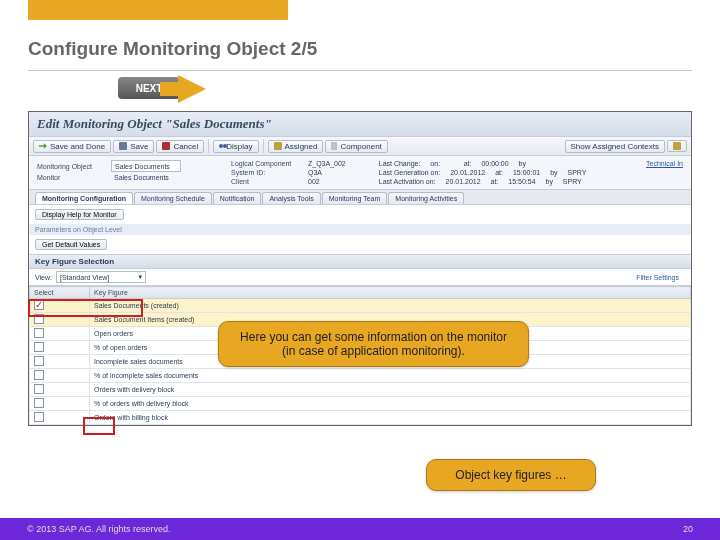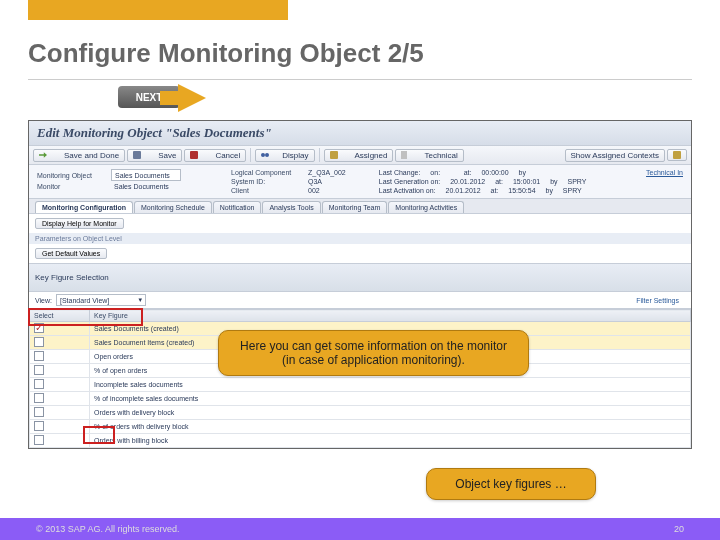--- a/index.html
+++ b/index.html
@@ -1,31 +1,31 @@
 <!DOCTYPE html>
 <html><head>
 <meta charset="utf-8">
 <style>
   * { box-sizing: border-box; margin: 0; padding: 0; }
   body { width: 720px; height: 540px; background: #fff; font-family: Arial, sans-serif; overflow: hidden; position: relative; }
   .gold-bar { background: #e8a722; height: 20px; width: 260px; margin-left: 28px; }
-  .slide-title { font-size: 26px; font-weight: bold; color: #666; margin: 18px 0 10px 28px; }
+  .slide-title { font-size: 19px; font-weight: bold; color: #666; margin: 18px 0 10px 28px; }
   .hr-line { border-top: 1px solid #ccc; margin: 0 28px; }
   .content-area { position: relative; margin: 0 28px; }
 
   .next-row { position: relative; height: 34px; margin-top: 4px; }
   .next-btn { position: absolute; left: 90px; top: 2px; width: 62px; height: 22px; background: linear-gradient(#888,#555); border-radius: 4px; color: #fff; font-size: 10px; font-weight: bold; display: flex; align-items: center; justify-content: center; }
   .arrow { position: absolute; left: 150px; top: 0; width: 0; height: 0; border-top: 14px solid transparent; border-bottom: 14px solid transparent; border-left: 28px solid #e8a722; }
   .arrow-stem { position: absolute; left: 132px; top: 7px; width: 24px; height: 14px; background: #e8a722; }
   .questions-btn { position: absolute; right: 0; top: 2px; width: 82px; height: 22px; background: linear-gradient(#888,#555); border-radius: 4px; color: #fff; font-size: 10px; font-weight: bold; display: flex; align-items: center; justify-content: center; }
 
   .sap-window { border: 1px solid #666; margin-top: 2px; background: #f4f6fb; font-size: 9px; color: #2a3a5a; }
   .win-title { background: linear-gradient(#e8edf5,#d6dde8); padding: 4px 8px; font-size: 13px; font-weight: bold; color: #3a4a66; font-style: italic; font-family: Georgia, serif; }
   .toolbar { background: linear-gradient(#f5f7fb,#e6e9f0); border-top: 1px solid #c6cdd8; border-bottom: 1px solid #c6cdd8; padding: 2px 4px; display: flex; gap: 2px; align-items: center; }
-  .tb-btn { border: 1px solid #b5bdc8; background: linear-gradient(#fafbfd,#e6e9f0); padding: 1px 5px; border-radius: 2px; font-size: 8px; display: flex; align-items: center; gap: 17px; }
+  .tb-btn { border: 1px solid #b5bdc8; background: linear-gradient(#fafbfd,#e6e9f0); padding: 1px 5px; border-radius: 2px; font-size: 8px; display: flex; align-items: center; gap: 3px; }
   .tb-icon { width: 8px; height: 8px; display: inline-block; }
   .ico-green { background: #5a9a3a; clip-path: polygon(0 40%, 60% 40%, 60% 15%, 100% 50%, 60% 85%, 60% 60%, 0 60%); }
   .ico-save { background: #6a7a9a; border-radius: 1px; }
   .ico-red { background: #b03030; border-radius: 1px; }
   .ico-glasses { background: #4060a0; border-radius: 50%; box-shadow: 4px 0 #4060a0; width:4px; height:4px; }
   .ico-doc { background: #c0a040; border-radius: 1px; }
   .ico-flag { background: #c0c0c0; width:6px; height:8px; }
   .tb-spacer { flex: 1; }
 
   .section-hdr { background: linear-gradient(#e8edf5,#d8dfe8); border-top: 1px solid #c6cdd8; border-bottom: 1px solid #c6cdd8; padding: 2px 6px; font-size: 8px; font-weight: bold; display: flex; align-items: center; gap: 4px; }
@@ -43,36 +43,36 @@
   .tab { border: 1px solid #b5bdc8; border-bottom: none; padding: 2px 6px; background: linear-gradient(#f4f6fb,#e6e9f0); border-radius: 3px 3px 0 0; }
   .tab.active { background: #fff; font-weight: bold; }
 
   .subpanel { background: #fff; border-top: 1px solid #c6cdd8; }
   .help-btn { margin: 4px 6px; padding: 1px 6px; font-size: 7px; }
   .red-box-outer { position: absolute; border: 2px solid #cc2020; }
   .params-hdr { background: #e8edf5; padding: 2px 6px; font-size: 7px; color: #6a7a9a; }
   .params-body { padding: 4px 6px; }
   .btn-small { border: 1px solid #b5bdc8; background: linear-gradient(#fafbfd,#e6e9f0); padding: 1px 6px; font-size: 7px; border-radius: 2px; }
 
-  .kf-hdr { background: linear-gradient(#e8edf5,#d8dfe8); border-top: 1px solid #c6cdd8; border-bottom: 1px solid #c6cdd8; padding: 9px 6px; font-size: 8px; font-weight: normal; }
+  .kf-hdr { background: linear-gradient(#e8edf5,#d8dfe8); border-top: 1px solid #c6cdd8; border-bottom: 1px solid #c6cdd8; padding: 2px 6px; font-size: 8px; font-weight: bold; }
   .view-row { display: flex; align-items: center; padding: 2px 6px; gap: 4px; font-size: 7px; border-bottom: 1px solid #c6cdd8; }
   .view-sel { border: 1px solid #b5bdc8; background: #fff; padding: 0 3px 0 3px; width: 90px; height: 12px; display:flex; align-items:center; justify-content:space-between; }
   .filter-link { margin-left: auto; color: #2a5a9a; margin-right:6px; }
 
   .grid { width: 100%; border-collapse: collapse; font-size: 7px; }
   .grid th { background: linear-gradient(#eef1f6,#dde2ea); border: 1px solid #c6cdd8; padding: 2px 4px; text-align: left; font-weight: normal; color: #3a4a66; }
   .grid td { border: 1px solid #e0e4ea; padding: 1px 4px; height: 14px; }
   .grid td.sel { width: 40px; text-align: left; }
   .chk { width: 10px; height: 10px; border: 1px solid #8a94a4; display: inline-block; background: #fff; position:relative; }
   .chk.checked::after { content: '✓'; position:absolute; top:-2px; left:0; font-size:10px; color:#b03030; }
   .row-yellow td { background: #fdf3c8; }
 
   .callout { position: absolute; background: #e8a722; border: 1px solid #b07a10; border-radius: 10px; padding: 8px 14px; font-size: 12px; color: #222; text-align: center; box-shadow: 0 1px 3px rgba(0,0,0,0.2); }
 
-  .footer-bar { position: absolute; bottom: 0; left: 0; right: 0; height: 22px; background: #8b5cf6; color: #ddd; font-size: 9px; display: flex; align-items: center; padding: 0 36px; justify-content: space-between; }
+  .footer-bar { position: absolute; bottom: 0; left: 0; right: 0; height: 22px; background: #6d28d9; color: #ddd; font-size: 9px; display: flex; align-items: center; padding: 0 27px; justify-content: space-between; }
 </style>
 </head>
 <body>
 
 <div class="gold-bar"></div>
 <h1 class="slide-title">Configure Monitoring Object 2/5</h1>
 <div class="hr-line"></div>
 
 <div class="content-area">
 
@@ -103,21 +103,21 @@
           <span class="tb-icon ico-glasses"></span>
           <span>Display</span>
         </div>
       <div style="width:1px;height:14px;background:#c6cdd8;margin:0 2px"></div>
       <div class="tb-btn">
           <span class="tb-icon ico-doc"></span>
           <span>Assigned</span>
         </div>
       <div class="tb-btn">
           <span class="tb-icon ico-flag"></span>
-          <span>Technical</span>
+          <span>Component</span>
         </div>
       <div class="tb-spacer"></div>
       <div class="tb-btn">
           <span>Show Assigned Contexts</span>
         </div>
       <div class="tb-btn">
           <span class="tb-icon ico-doc"></span>
         </div>
     </div>
 

